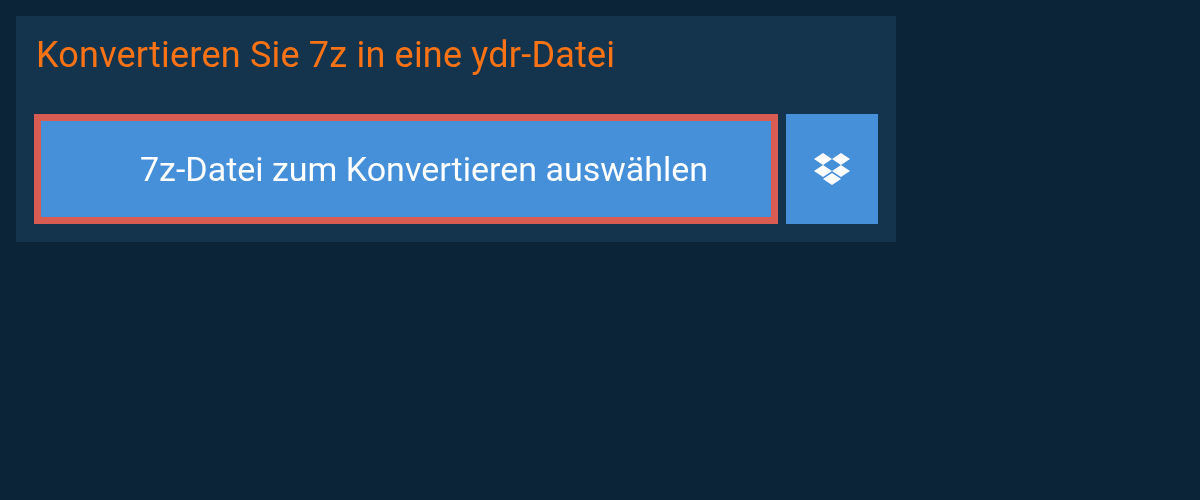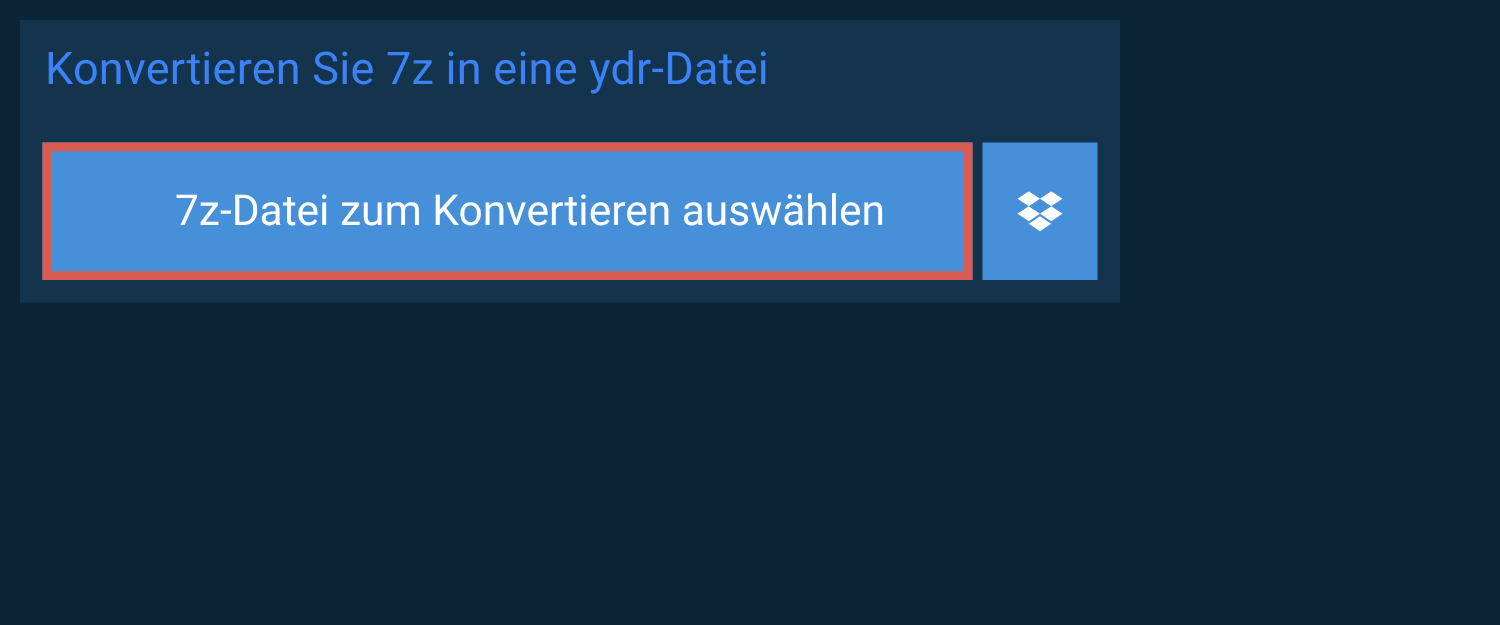--- a/index.html
+++ b/index.html
@@ -20,21 +20,21 @@
       top: 16px;
       width: 880px;
       background: #14344d;
     }
     .title-bar {
       display: inline-block;
       background: #14344d;
       padding: 18px 30px 24px 20px;
     }
     .title-text {
-      color: #3b82f6;
+      color: #f97316;
       font-size: 36px;
       font-weight: 400;
       letter-spacing: 0.2px;
     }
     .button-row {
       display: flex;
       align-items: stretch;
       padding: 14px 18px 18px 18px;
       gap: 8px;
     }

